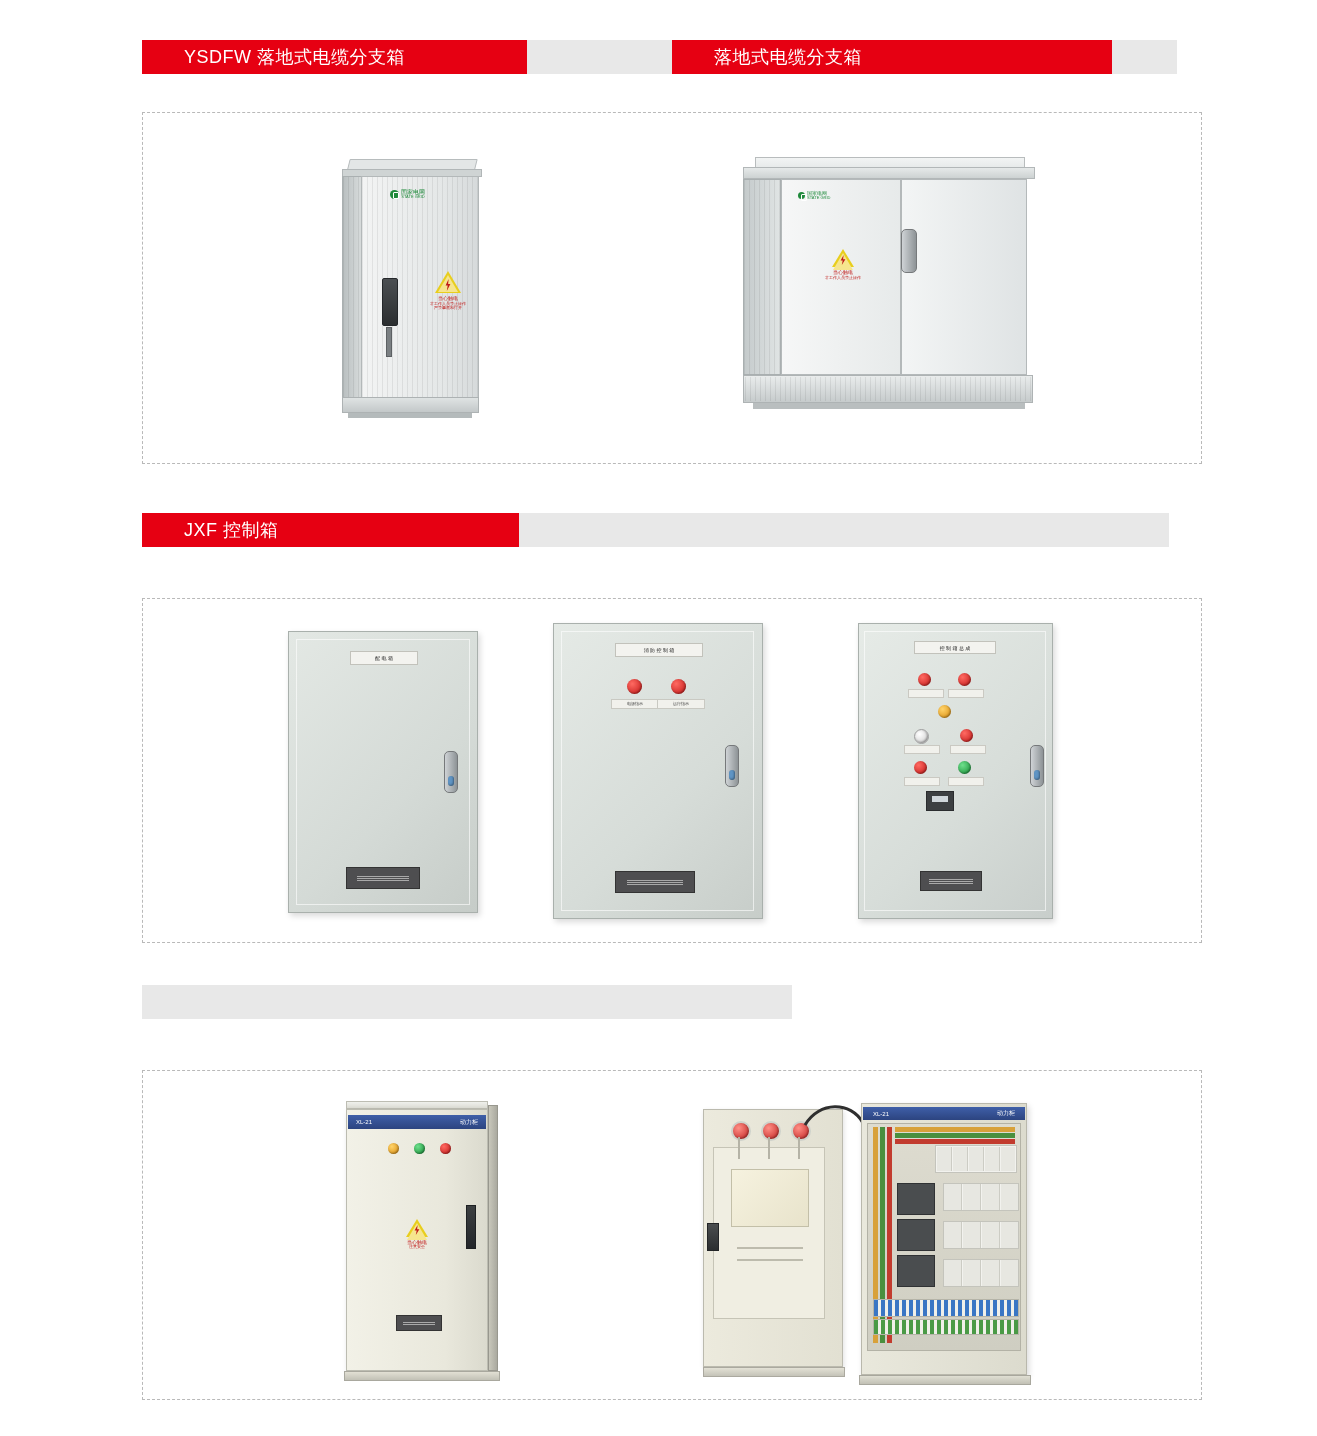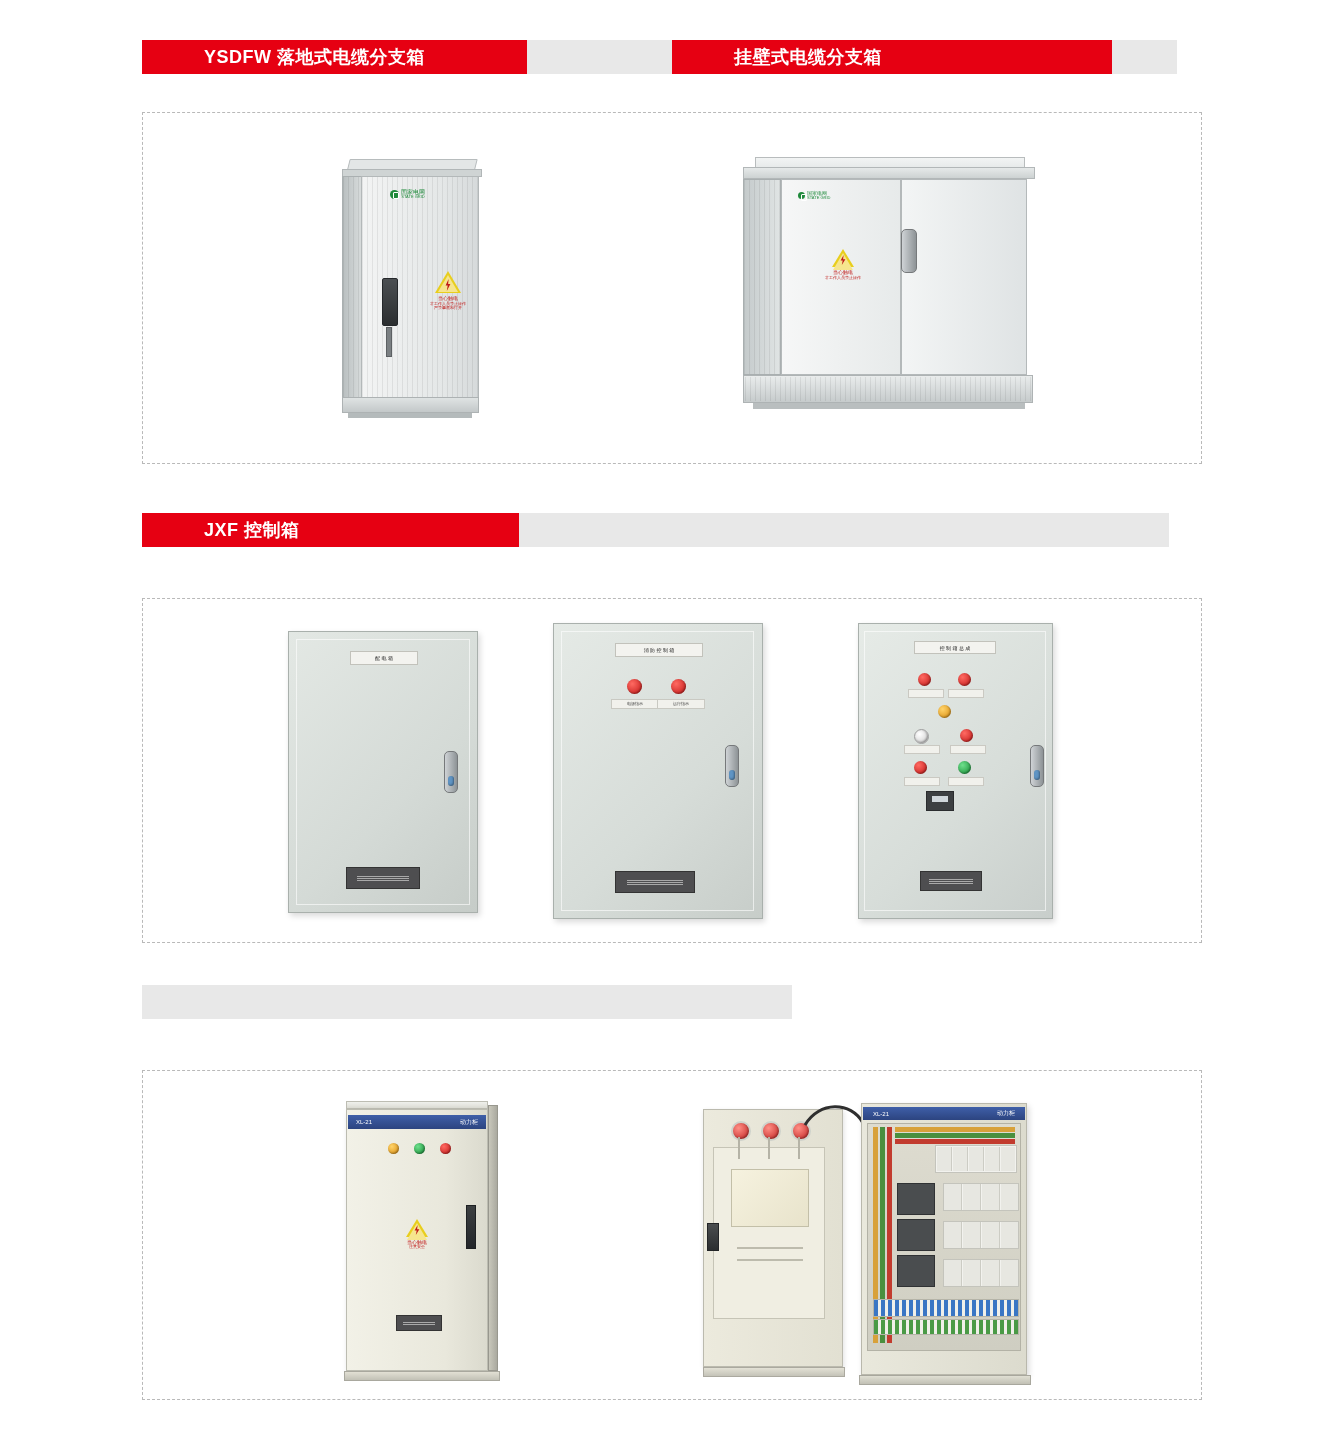--- a/index.html
+++ b/index.html
@@ -26,24 +26,24 @@
   .header-row {
     position: absolute;
     display: flex;
     align-items: stretch;
   }
   .bar-red {
     background: #e60012;
     color: #ffffff;
     display: flex;
     align-items: center;
-    padding-left: 62px;
+    padding-left: 42px;
     font-size: 18px;
     letter-spacing: 0.5px;
-    font-weight: 700;
+    font-weight: 400;
     box-sizing: border-box;
   }
   .bar-grey {
     background: #e8e8e8;
     box-sizing: border-box;
   }
 
   
   .frame {
     position: absolute;
@@ -165,21 +165,21 @@
   }
 </style>
 </head>
 <body>
 
 <div class="page">
 
   <div class="header-row" style="left:142px; top:40px; width:1035px; height:34px;">
     <div class="bar-red" style="width:385px;">YSDFW 落地式电缆分支箱</div>
     <div class="bar-grey" style="width:145px;"></div>
-    <div class="bar-red" style="width:440px;">挂壁式电缆分支箱</div>
+    <div class="bar-red" style="width:440px;">落地式电缆分支箱</div>
     <div class="bar-grey" style="width:65px;"></div>
   </div>
 
   <div class="frame" style="left:142px; top:112px; width:1060px; height:352px;">
 
     <div class="prod" style="left:195px; top:30px; width:160px; height:290px;">
 
       <div class="cab" style="left:10px; top:16px; width:128px; height:14px;
             background:#e3e6e6; border:1px solid #b7bcbd;
             transform: skewX(-14deg); border-radius:1px;"></div>

